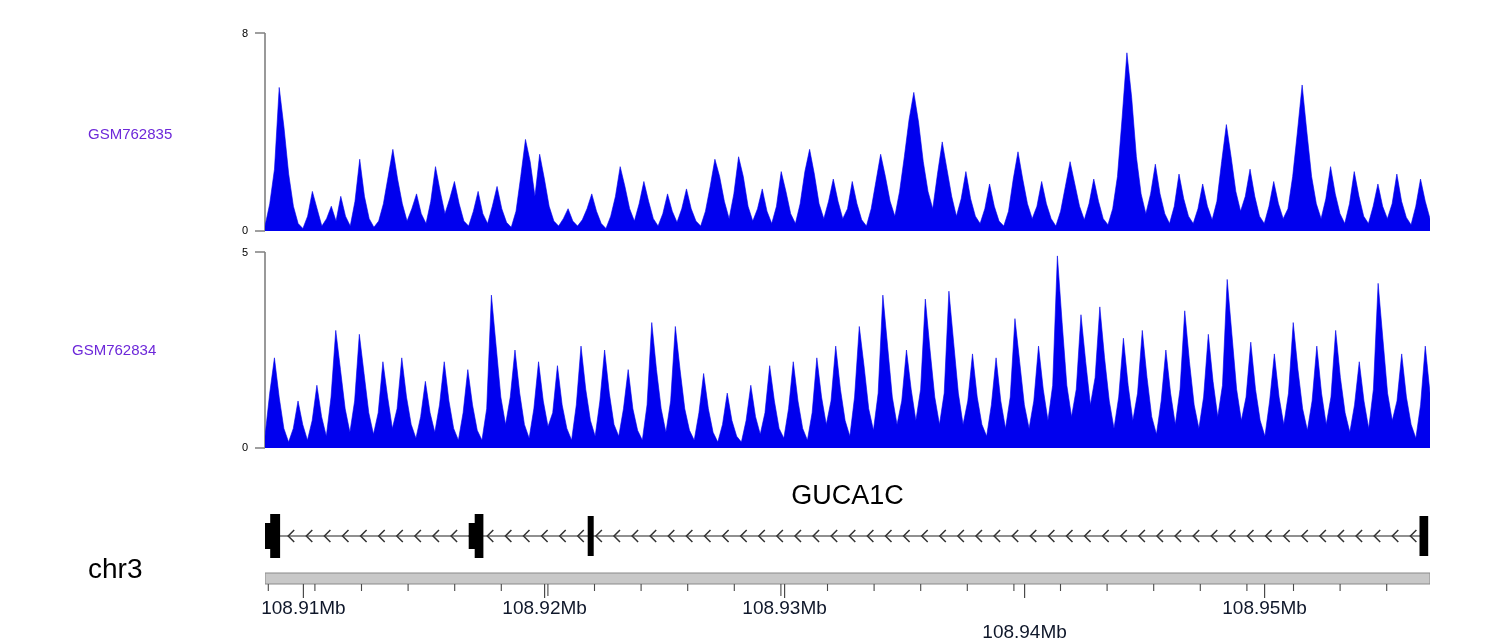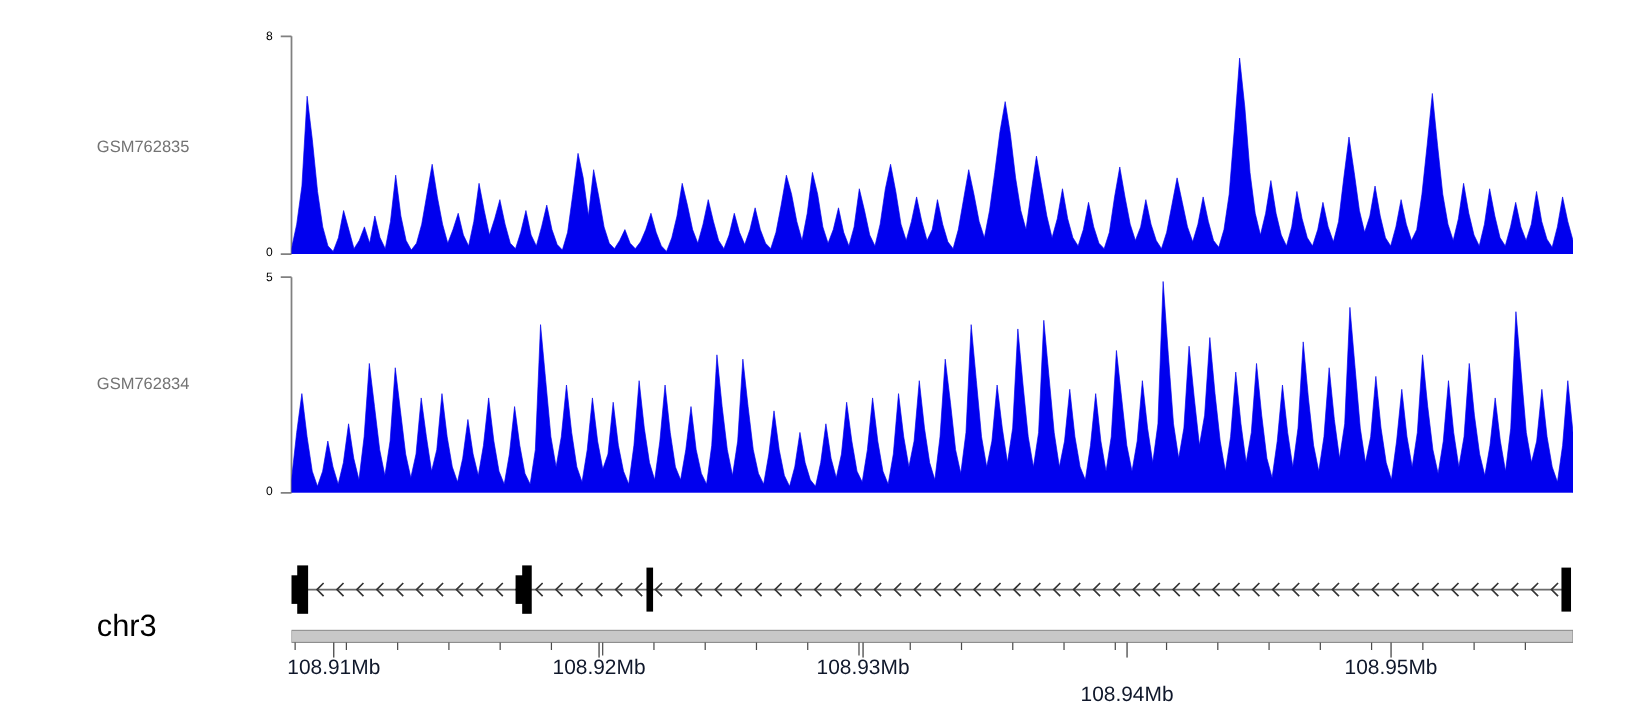--- a/index.html
+++ b/index.html
@@ -18,26 +18,26 @@
     position: absolute;
     left: 0; top: 0;
     width: 1500px;
     height: 640px;
   }
 
   
   .track-label {
     position: absolute;
     font-size: 15px;
-    color: #737373;
+    color: #6d28d9;
     white-space: nowrap;
     text-align: left;
   }
   #label-gsm762835 { left: 88px; top: 125px; }
-  #label-gsm762834 { left: 88px; top: 341px; }
+  #label-gsm762834 { left: 72px; top: 341px; }
 
   
   #chrom-label {
     position: absolute;
     left: 88px;
     top: 553px;
     font-size: 28px;
     color: #000000;
     white-space: nowrap;
   }
@@ -149,20 +149,21 @@
       <path d="M0,7 L10,7 M10,7 L10,203 M10,203 L0,203" stroke="#808080" stroke-width="1.6" fill="none"></path>
     </svg>
   </div>
 
   <div class="track" id="track-bottom">
     <svg class="track-svg" id="svg-bottom" viewBox="0 0 1165 196" preserveAspectRatio="none">
         <path d="M0,196 L0.00,184.24 L4.72,141.12 L9.43,105.84 L14.15,145.04 L18.87,176.40 L23.58,190.12 L28.30,176.40 L33.02,148.96 L37.73,172.48 L42.45,188.16 L47.17,168.56 L51.88,133.28 L56.60,164.64 L61.32,184.24 L66.03,145.04 L70.75,78.40 L75.47,117.60 L80.18,156.80 L84.90,180.32 L89.62,148.96 L94.33,82.32 L99.05,121.52 L103.77,160.72 L108.48,182.28 L113.20,160.72 L117.91,109.76 L122.63,145.04 L127.35,176.40 L132.06,156.80 L136.78,105.84 L141.50,145.04 L146.21,172.48 L150.93,186.20 L155.65,164.64 L160.36,129.36 L165.08,160.72 L169.80,180.32 L174.51,152.88 L179.23,109.76 L183.95,148.96 L188.66,176.40 L193.38,188.16 L198.10,160.72 L202.81,117.60 L207.53,152.88 L212.25,178.36 L216.96,188.16 L221.68,156.80 L226.40,43.12 L231.11,94.08 L235.83,145.04 L240.55,172.48 L245.26,145.04 L249.98,98.00 L254.70,141.12 L259.41,172.48 L264.13,186.20 L268.85,156.80 L273.56,109.76 L278.28,148.96 L283.00,174.44 L287.71,160.72 L292.43,113.68 L297.15,152.88 L301.86,176.40 L306.58,188.16 L311.30,152.88 L316.01,94.08 L320.73,137.20 L325.45,168.56 L330.16,184.24 L334.88,148.96 L339.60,98.00 L344.31,141.12 L349.03,172.48 L353.74,184.24 L358.46,156.80 L363.18,117.60 L367.89,156.80 L372.61,178.36 L377.33,188.16 L382.04,152.88 L386.76,70.56 L391.48,117.60 L396.19,156.80 L400.91,180.32 L405.63,148.96 L410.34,74.48 L415.06,117.60 L419.78,156.80 L424.49,178.36 L429.21,188.16 L433.93,160.72 L438.64,121.52 L443.36,156.80 L448.08,180.32 L452.79,190.12 L457.51,172.48 L462.23,141.12 L466.94,168.56 L471.66,184.24 L476.38,190.12 L481.09,168.56 L485.81,133.28 L490.53,164.64 L495.24,182.28 L499.96,160.72 L504.68,113.68 L509.39,148.96 L514.11,176.40 L518.83,186.20 L523.54,156.80 L528.26,109.76 L532.98,148.96 L537.69,176.40 L542.41,188.16 L547.13,160.72 L551.84,105.84 L556.56,145.04 L561.28,172.48 L565.99,148.96 L570.71,94.08 L575.43,137.20 L580.14,168.56 L584.86,184.24 L589.57,145.04 L594.29,74.48 L599.01,113.68 L603.72,156.80 L608.44,178.36 L613.16,141.12 L617.87,43.12 L622.59,94.08 L627.31,145.04 L632.02,172.48 L636.74,148.96 L641.46,98.00 L646.17,137.20 L650.89,168.56 L655.61,137.20 L660.32,47.04 L665.04,98.00 L669.76,145.04 L674.47,172.48 L679.19,141.12 L683.91,39.20 L688.62,90.16 L693.34,141.12 L698.06,172.48 L702.77,148.96 L707.49,101.92 L712.21,145.04 L716.92,172.48 L721.64,184.24 L726.36,152.88 L731.07,105.84 L735.79,148.96 L740.51,176.40 L745.22,145.04 L749.94,66.64 L754.66,109.76 L759.37,152.88 L764.09,176.40 L768.81,148.96 L773.52,94.08 L778.24,137.20 L782.96,168.56 L787.67,133.28 L792.39,3.92 L797.11,70.56 L801.82,133.28 L806.54,164.64 L811.26,137.20 L815.97,62.72 L820.69,109.76 L825.40,152.88 L830.12,125.44 L834.84,54.88 L839.55,105.84 L844.27,148.96 L848.99,176.40 L853.70,145.04 L858.42,86.24 L863.14,133.28 L867.85,168.56 L872.57,141.12 L877.29,78.40 L882.00,125.44 L886.72,164.64 L891.44,182.28 L896.15,148.96 L900.87,98.00 L905.59,141.12 L910.30,172.48 L915.02,137.20 L919.74,58.80 L924.45,109.76 L929.17,152.88 L933.89,176.40 L938.60,145.04 L943.32,82.32 L948.04,129.36 L952.75,164.64 L957.47,133.28 L962.19,27.44 L966.90,82.32 L971.62,137.20 L976.34,168.56 L981.05,145.04 L985.77,90.16 L990.49,137.20 L995.20,168.56 L999.92,184.24 L1004.64,148.96 L1009.35,101.92 L1014.07,145.04 L1018.79,172.48 L1023.50,141.12 L1028.22,70.56 L1032.94,117.60 L1037.65,156.80 L1042.37,178.36 L1047.09,148.96 L1051.80,94.08 L1056.52,141.12 L1061.23,172.48 L1065.95,145.04 L1070.67,78.40 L1075.38,125.44 L1080.10,160.72 L1084.82,180.32 L1089.53,152.88 L1094.25,109.76 L1098.97,148.96 L1103.68,176.40 L1108.40,137.20 L1113.12,31.36 L1117.83,86.24 L1122.55,141.12 L1127.27,168.56 L1131.98,148.96 L1136.70,101.92 L1141.42,145.04 L1146.13,172.48 L1150.85,186.20 L1155.57,152.88 L1160.28,94.08 L1165.00,141.12 L1165,196 Z" fill="#0000EE" stroke="#0000EE" stroke-width="0.6"></path>
       </svg>
   </div>
 
+  <div id="gene-name">GUCA1C</div>
 
   <div id="gene-track">
     <svg width="1165" height="48" viewBox="0 0 1165 48" id="svg-gene">
         <line x1="9.2425" y1="24" x2="1158.515" y2="24" stroke="#6b6b6b" stroke-width="1.6"></line>
         <path d="M29.2,18 L23.2,24 L29.2,30" stroke="#333333" stroke-width="1.5" fill="none"></path>
         <path d="M47.3,18 L41.3,24 L47.3,30" stroke="#333333" stroke-width="1.5" fill="none"></path>
         <path d="M65.4,18 L59.4,24 L65.4,30" stroke="#333333" stroke-width="1.5" fill="none"></path>
         <path d="M83.5,18 L77.5,24 L83.5,30" stroke="#333333" stroke-width="1.5" fill="none"></path>
         <path d="M101.6,18 L95.6,24 L101.6,30" stroke="#333333" stroke-width="1.5" fill="none"></path>
         <path d="M119.7,18 L113.7,24 L119.7,30" stroke="#333333" stroke-width="1.5" fill="none"></path>

